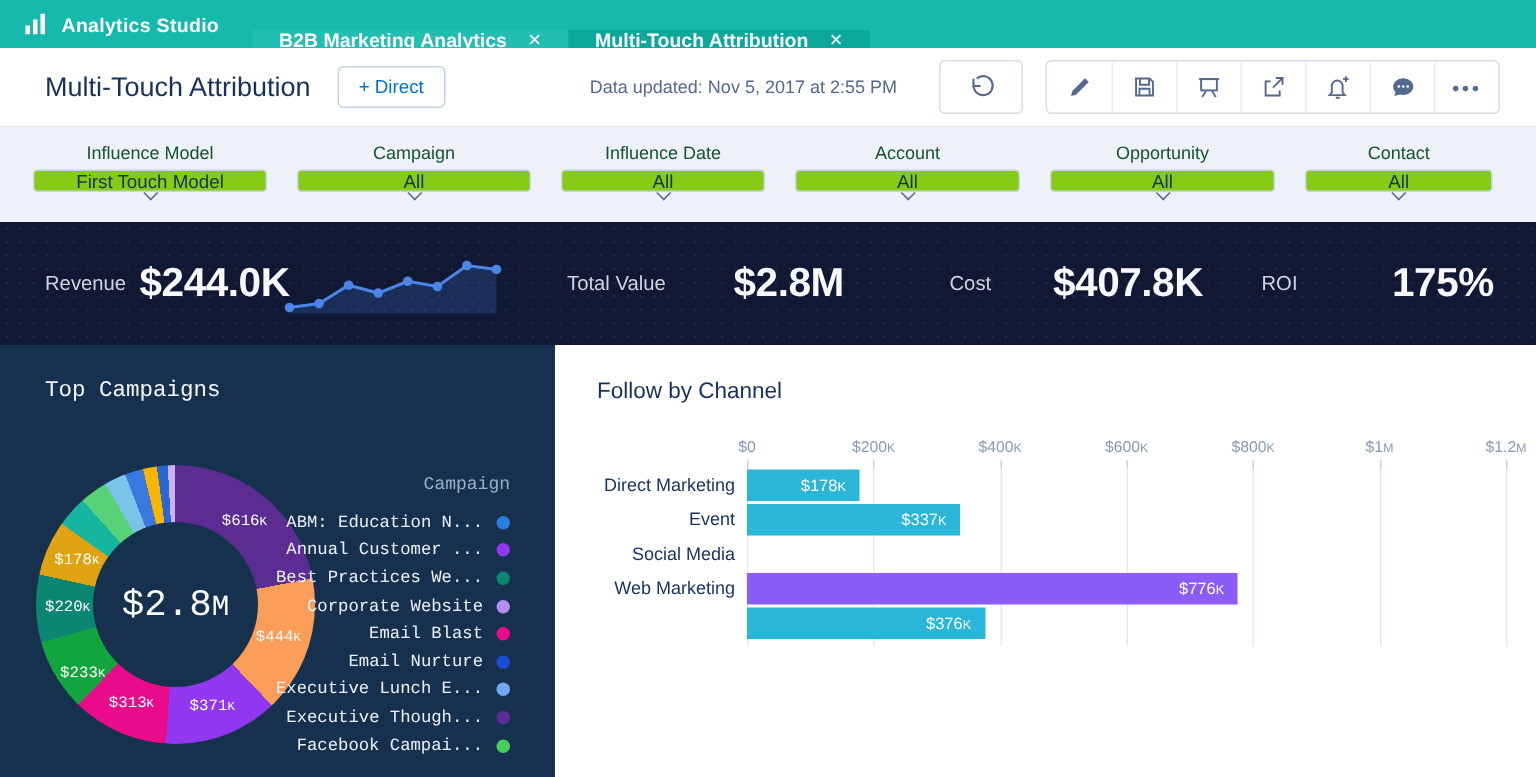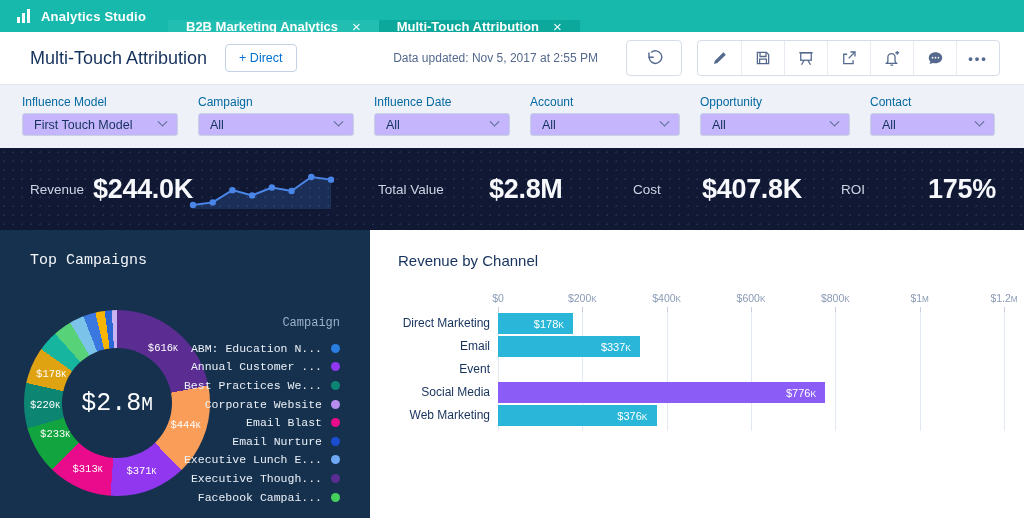--- a/index.html
+++ b/index.html
@@ -30,24 +30,24 @@
               border-left:1px solid #e7ecf3; }
   .tool-btn:first-child { border-left:none; }
   .undo-group { margin-right:15px; }
   .undo-group .tool-btn { width:54px; }
   .tool-btn svg { display:block; }
   .dots3 { color:#54698d; font-size:13px; letter-spacing:2px; font-weight:bold; }
   
   .filterbar { height:63px; flex:none; background:#eef1f8; display:flex; gap:20px;
                padding:10px 0 0 22px; }
   .filter { display:flex; flex-direction:column; gap:4px; }
-  .filter-label { font-size:12px; color:#0369a1; }
-  .filter-select { background:#c4b5fd; border:1px solid #c8d2e2; border-radius:3px; height:23px;
+  .filter-label { font-size:12px; color:#14532d;text-align:center; }
+  .filter-select { background:#84cc16; border:1px solid #c8d2e2; border-radius:3px; height:15px;
                    display:flex; align-items:center; justify-content:space-between;
-                   padding:0 11px; font-size:12.5px; color:#16325c; }
+                   padding:0 11px; font-size:12.5px; color:#16325c;flex-direction:column; }
   .chev { width:7px; height:7px; border-right:1.5px solid #54698d; border-bottom:1.5px solid #54698d;
           transform:rotate(45deg) translate(-2px,-2px); flex:none; }
   
   .kpibar { height:82px; flex:none; position:relative; background:#101834;
             background-image:radial-gradient(#232e4e 1px, transparent 1px); background-size:9px 9px; }
   .kpi-label { position:absolute; top:50%; transform:translateY(-50%); color:#ccd5e4; font-size:13.5px; }
   .kpi-value { position:absolute; top:50%; transform:translateY(-50%); color:#f6f8fc;
                font-size:27px; font-weight:700; letter-spacing:-.3px; }
   .spark { position:absolute; left:188px; top:17px; }
   
@@ -238,21 +238,21 @@
   <div class="left-panel">
     <span class="panel-title">Top Campaigns</span>
     <div class="donut" style="background: conic-gradient(rgb(91, 45, 146) 0deg, rgb(91, 45, 146) 79.2deg, rgb(250, 157, 88) 79.2deg, rgb(250, 157, 88) 136.29deg, rgb(145, 55, 239) 136.29deg, rgb(145, 55, 239) 183.99deg, rgb(233, 11, 139) 183.99deg, rgb(233, 11, 139) 224.23deg, rgb(18, 165, 63) 224.23deg, rgb(18, 165, 63) 254.19deg, rgb(13, 133, 115) 254.19deg, rgb(13, 133, 115) 282.47deg, rgb(223, 163, 18) 282.47deg, rgb(223, 163, 18) 305.36deg, rgb(22, 181, 160) 305.36deg, rgb(22, 181, 160) 318.21deg, rgb(87, 210, 120) 318.21deg, rgb(87, 210, 120) 329.79deg, rgb(124, 195, 234) 329.79deg, rgb(124, 195, 234) 338.79deg, rgb(58, 120, 224) 338.79deg, rgb(58, 120, 224) 346.5deg, rgb(247, 181, 0) 346.5deg, rgb(247, 181, 0) 352.29deg, rgb(42, 102, 212) 352.29deg, rgb(42, 102, 212) 356.79deg, rgb(201, 179, 240) 356.79deg, rgb(201, 179, 240) 360deg);">
       <div class="donut-hole">
         <span class="shrink-sfx">$2.8<span class="sfx">M</span></span>
       </div>
     <span class="slice-label shrink-sfx" style="left: 138.895px; top: 37.523px;">$616<span class="sfx">K</span></span>
         <span class="slice-label shrink-sfx" style="left: 161.575px; top: 114.942px;">$444<span class="sfx">K</span></span>
         <span class="slice-label shrink-sfx" style="left: 117.465px; top: 160.716px;">$371<span class="sfx">K</span></span>
         <span class="slice-label shrink-sfx" style="left: 63.592px; top: 158.72px;">$313<span class="sfx">K</span></span>
-        <span class="slice-label shrink-sfx" style="left: 31.1503px; top: 124px;">$233<span class="sfx">K</span></span>
+        <span class="slice-label shrink-sfx" style="left: 31.1503px; top: 139px;">$233<span class="sfx">K</span></span>
         <span class="slice-label shrink-sfx" style="left: 21.0306px; top: 95.1001px;">$220<span class="sfx">K</span></span>
         <span class="slice-label shrink-sfx" style="left: 27.181px; top: 63.8134px;">$178<span class="sfx">K</span></span>
       </div>
     <div class="legend">
       <div class="legend-title">Campaign</div>
     <div class="legend-item">
           <span>ABM: Education N...</span>
           <span class="legend-dot" style="background:#2a7de1"></span>
         </div>
         <div class="legend-item">
@@ -284,40 +284,39 @@
           <span class="legend-dot" style="background:#5b2d92"></span>
         </div>
         <div class="legend-item">
           <span>Facebook Campai...</span>
           <span class="legend-dot" style="background:#45d05b"></span>
         </div>
       </div>
   </div>
 
   <div class="right-panel">
-    <span class="chart-title">Revenue by Channel</span>
+    <span class="chart-title">Follow by Channel</span>
     <div class="ticks">
         <span class="tick shrink-sfx" style="left: 0%;">$0</span>
         <span class="tickmark" style="left: 0%;"></span>
         <span class="tick shrink-sfx" style="left: 16.6667%;">$200<span class="sfx">K</span></span>
         <span class="tickmark" style="left: 16.6667%;"></span>
         <span class="tick shrink-sfx" style="left: 33.3333%;">$400<span class="sfx">K</span></span>
         <span class="tickmark" style="left: 33.3333%;"></span>
         <span class="tick shrink-sfx" style="left: 50%;">$600<span class="sfx">K</span></span>
         <span class="tickmark" style="left: 50%;"></span>
         <span class="tick shrink-sfx" style="left: 66.6667%;">$800<span class="sfx">K</span></span>
         <span class="tickmark" style="left: 66.6667%;"></span>
         <span class="tick shrink-sfx" style="left: 83.3333%;">$1<span class="sfx">M</span></span>
         <span class="tickmark" style="left: 83.3333%;"></span>
         <span class="tick shrink-sfx" style="left: 100%;">$1.2<span class="sfx">M</span></span>
         <span class="tickmark" style="left: 100%;"></span>
       </div>
     <div class="cats">
         <div class="cat">Direct Marketing</div>
-        <div class="cat">Email</div>
         <div class="cat">Event</div>
         <div class="cat">Social Media</div>
         <div class="cat">Web Marketing</div>
       </div>
     <div class="plot">
         <div class="gridline" style="left: 0%;"></div>
         <div class="gridline" style="left: 16.6667%;"></div>
         <div class="gridline" style="left: 33.3333%;"></div>
         <div class="gridline" style="left: 50%;"></div>
         <div class="gridline" style="left: 66.6667%;"></div>

